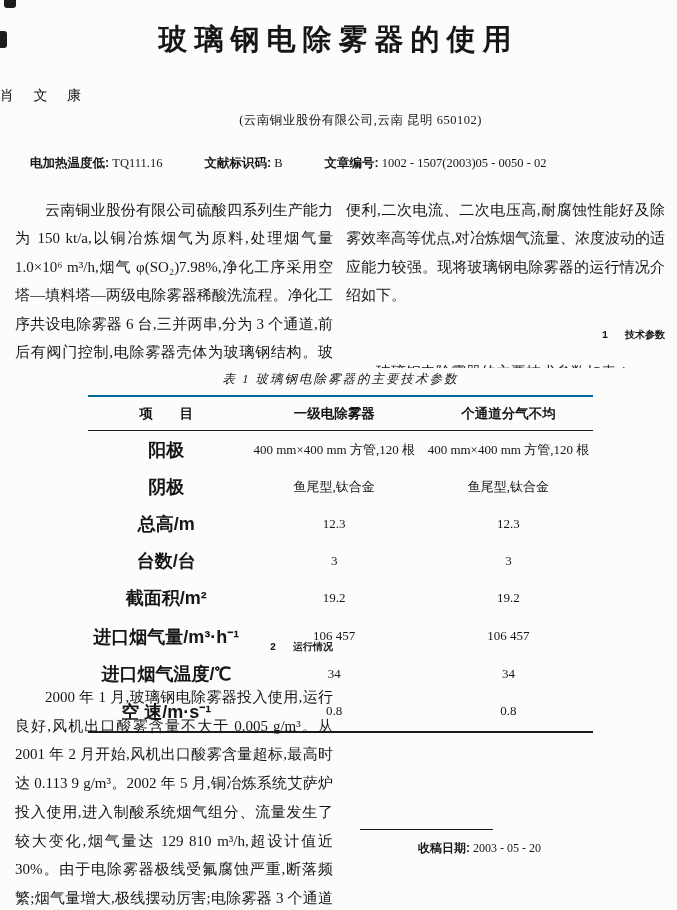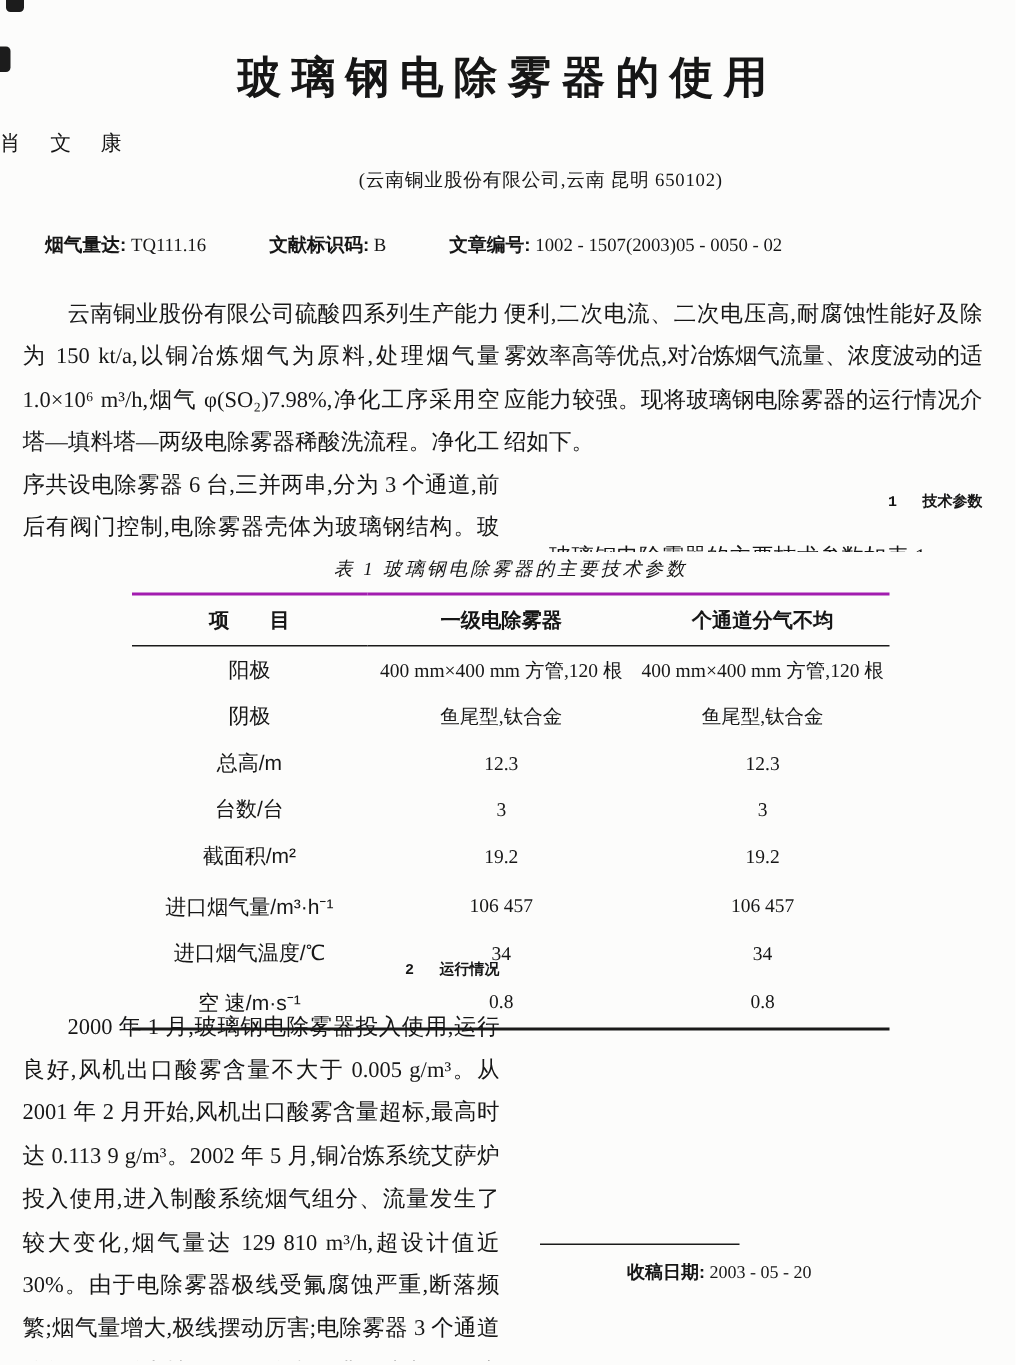--- a/index.html
+++ b/index.html
@@ -15,21 +15,21 @@
     overflow: hidden;
   }
 
   
   .artifact { position: absolute; background: #1c1c1c; }
   .artifact.a1 { left: 4px; top: 0; width: 12px; height: 8px; border-radius: 0 0 3px 3px; }
   .artifact.a2 { left: 0; top: 31px; width: 7px; height: 17px; border-radius: 0 3px 3px 0; }
 
   .title {
     position: absolute;
-    top: 32px; left: 0; width: 100%;
+    top: 20px; left: 0; width: 100%;
     margin: 0;
     text-align: center;
     font-family: Liberation Mono, monospace;
     font-weight: bold;
     font-size: 29px;
     letter-spacing: 7px;
   }
 
   .author {
     position: absolute;
@@ -63,21 +63,21 @@
     width: 318px;
     font-size: 15px;
     line-height: 28.4px;
     text-align: justify;
   }
   .col p { margin: 0; }
   .col p.indent { text-indent: 2em; }
   .col p.cont { text-indent: 0; }
 
   .colA-left  { top: 196px; left: 15px; height: 172px; overflow: hidden; }
-  .colA-right { top: 196px; left: 336px; width: 319px; height: 172px; overflow: hidden; }
+  .colA-right { top: 196px; left: 346px; width: 319px; height: 172px; overflow: hidden; }
 
   .sec-heading {
     font-family: Liberation Mono, monospace;
     font-weight: bold;
     font-size: 10px;
     line-height: 22px;
     margin: 0;
     text-align: right;
   }
   .sec-heading .sec-num { margin-right: 17px; }
@@ -90,44 +90,44 @@
   .tbl-caption {
     text-align: center;
     font-style: italic;
     font-size: 12.5px;
     letter-spacing: 2px;
     margin-bottom: 7px;
   }
   table {
     width: 100%;
     border-collapse: collapse;
-    border-top: 2px solid #a21caf;
+    border-top: 2px solid #0369a1;
     border-bottom: 2px solid #1a1a1a;
   }
   thead th {
     font-family: "Liberation Sans", sans-serif;
     font-weight: bold;
     font-size: 13.5px;
     padding: 8px 0 7px 0;
     border-bottom: 1.5px solid #1a1a1a;
     text-align: center;
   }
   tbody td {
     font-size: 13px;
     text-align: center;
     padding: 6.6px 0;
   }
   tbody td.param {
     font-family: "Liberation Sans", sans-serif;
-    font-weight: normal;
-    font-size: 14px;
+    font-weight: bold;
+    font-size: 18px;
   }
 
   .colB-left  { top: 637px; left: 15px; height: 270px; overflow: hidden; }
-  .colB-left .sec-heading { margin-bottom: 12px; }
+  .colB-left .sec-heading { margin-bottom: 24px; }
   .colB-left p { line-height: 28.7px; }
 
   .colB-right { top: 641px; left: 346px; width: 319px; height: 186px; overflow: hidden; }
   .colB-right p { line-height: 26.2px; }
 
   .footnote {
     position: absolute;
     top: 829px; left: 360px; width: 303px;
     font-size: 12px;
     line-height: 19.5px;
@@ -150,21 +150,21 @@
   <div class="artifact a1"></div>
   <div class="artifact a2"></div>
 
   <h1 class="title">玻璃钢电除雾器的使用</h1>
 
   <div class="author">肖 文 康</div>
 
   <div class="affiliation">(云南铜业股份有限公司,云南 昆明 650102)</div>
 
   <div class="meta">
-    <span class="item"><span class="lbl">烟气量达:</span> <span>TQ111.16</span></span><span class="item"><span class="lbl">文献标识码:</span> <span>B</span></span><span class="item"><span class="lbl">文章编号:</span> <span>1002 - 1507(2003)05 - 0050 - 02</span></span>
+    <span class="item"><span class="lbl">电加热温度低:</span> <span>TQ111.16</span></span><span class="item"><span class="lbl">文献标识码:</span> <span>B</span></span><span class="item"><span class="lbl">文章编号:</span> <span>1002 - 1507(2003)05 - 0050 - 02</span></span>
   </div>
 
   <div class="col colA-left">
     <p class="indent">云南铜业股份有限公司硫酸四系列生产能力为 150 kt/a,以铜冶炼烟气为原料,处理烟气量 1.0×10⁶ m³/h,烟气 φ(SO₂)7.98%,净化工序采用空塔—填料塔—两级电除雾器稀酸洗流程。净化工序共设电除雾器 6 台,三并两串,分为 3 个通道,前后有阀门控制,电除雾器壳体为玻璃钢结构。玻璃钢电除雾器具有占地面积小,制作安装</p>
   </div>
 
   <div class="col colA-right">
     <p class="cont">便利,二次电流、二次电压高,耐腐蚀性能好及除雾效率高等优点,对冶炼烟气流量、浓度波动的适应能力较强。现将玻璃钢电除雾器的运行情况介绍如下。</p>
     <h2 class="sec-heading">
       <span class="sec-num">1</span><span>技术参数</span>

